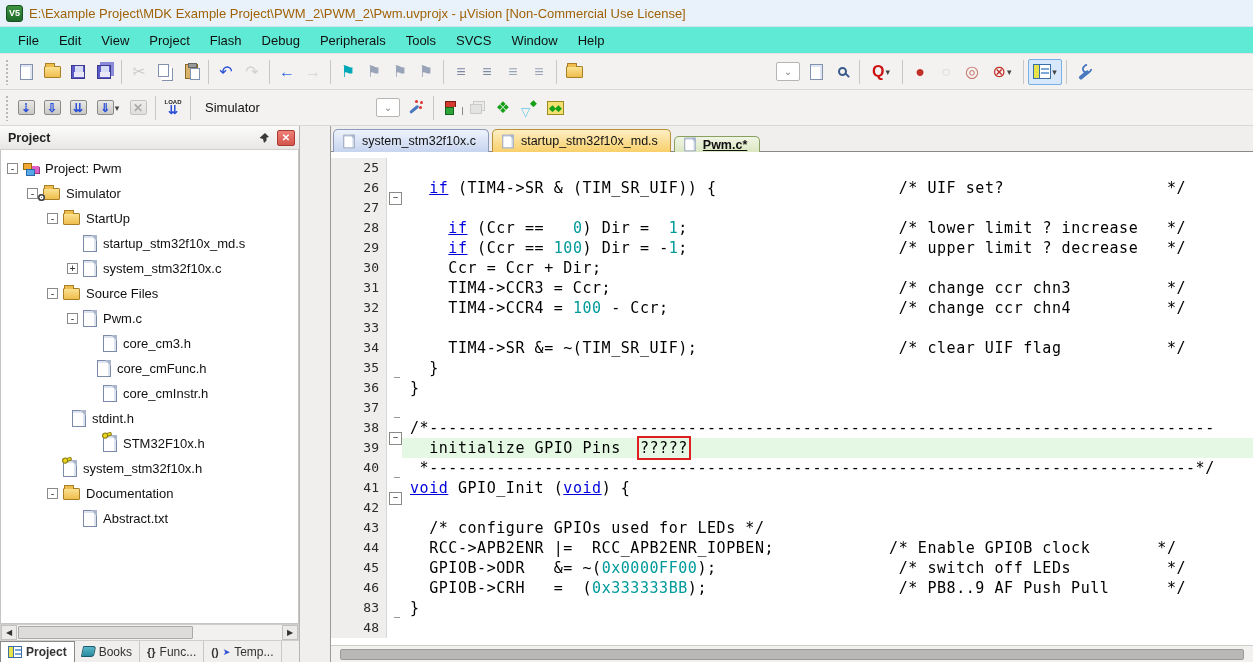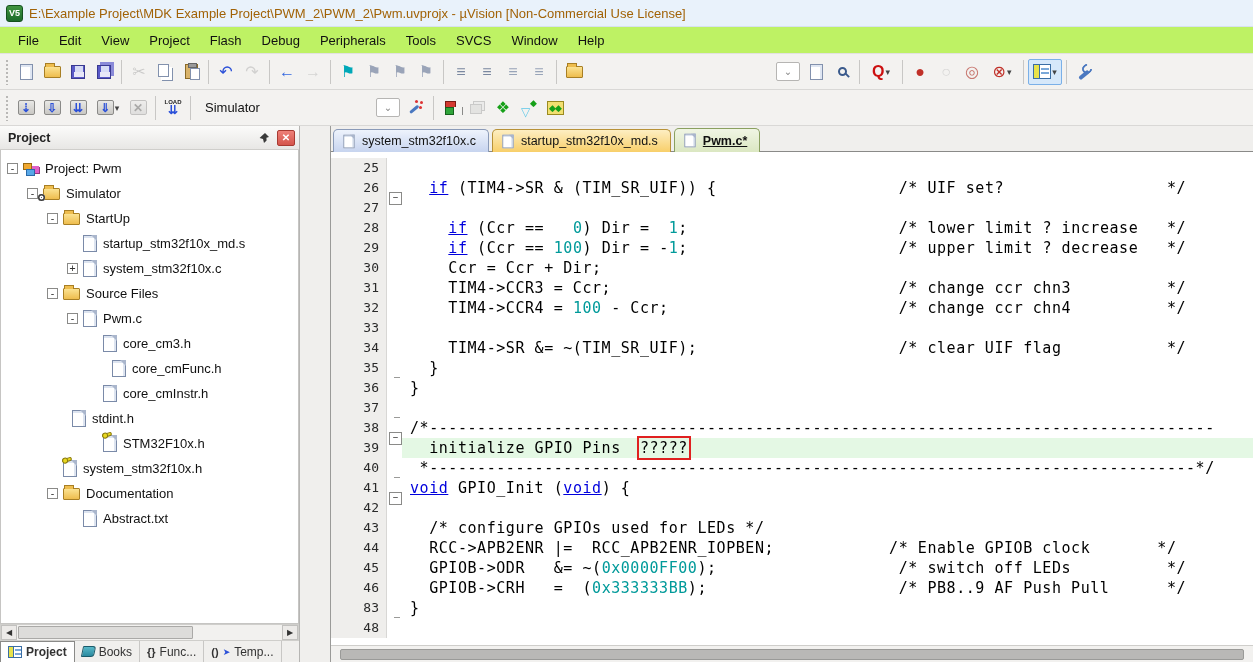--- a/index.html
+++ b/index.html
@@ -9,21 +9,21 @@
 
   
   #titlebar { height:27px; background:#e9f2fb; display:flex; align-items:center;
               padding-left:6px; border-bottom:1px solid #d8e2ee; }
   #logo { width:17px; height:17px; background:linear-gradient(#3f9440,#1d6b2a);
           border:1px solid #14511e; border-radius:3px; color:#fff; font-size:9px;
           font-weight:bold; display:flex; align-items:center; justify-content:center; margin-right:6px;}
   #title-text { font-size:13px; color:#a16207; }
 
   
-  #menubar { height:27px; background:#bef264; display:flex; align-items:center; padding-left:8px;
+  #menubar { height:27px; background:#5eead4; display:flex; align-items:center; padding-left:8px;
              border-bottom:1px solid #e3e2e0; }
   .menu-item { font-size:13px; color:#111; padding:4px 10px; cursor:default; }
 
   
   .toolbar { height:36px; background:#f3f2f0; display:flex; align-items:center;
              border-bottom:1px solid #d9d8d6; padding-left:2px; }
   .grip { width:5px; height:26px; margin:0 3px;
           background-image:radial-gradient(#b9b8b6 1px, transparent 1.2px);
           background-size:4px 4px; }
   .tbtn { width:26px; height:26px; border:1px solid transparent; border-radius:2px;
@@ -149,21 +149,21 @@
   
   #editor { flex:1; display:flex; flex-direction:column; border-left:1px solid #9a9a98; background:#fff; min-width:0; }
   #tabstrip { height:26px; background:#f0efed; display:flex; align-items:flex-end; padding-left:2px;
               border-bottom:1px solid #8a8a88; }
   .etab { height:23px; display:flex; align-items:center; gap:6px; padding:0 12px 0 8px;
           border:1px solid #8a9ab8; border-bottom:none; border-radius:5px 5px 0 0; margin-right:3px;
           font-size:12.5px; color:#111; position:relative; top:1px; }
   .etab .i-tdoc { transform:scale(.8); }
   .etab.t-blue  { background:linear-gradient(#eef3fc,#c7d4ef); }
   .etab.t-yellow{ background:linear-gradient(#fdeec2,#f8cf6a); border-color:#b89238; }
-  .etab.t-green { background:linear-gradient(#f0f5e4,#dbe7c2); border-color:#8aa060; height:24px; }
+  .etab.t-green { background:linear-gradient(#f0f5e4,#dbe7c2); border-color:#8aa060; height:16px; }
   .etab.t-green .lbl { font-weight:bold; text-decoration:underline; }
 
   #code-wrap { flex:1; overflow:hidden; background:#fff; position:relative; padding-top:6px; }
   .cline { height:20px; display:flex; align-items:center; }
   .lno { width:56px; background:#efeeec; color:#2a2a2a; text-align:right; padding-right:7px;
          font:13px/20px "DejaVu Sans Mono", monospace; flex:none; border-right:1px solid #d8d7d5; }
   .fold { width:15px; flex:none; position:relative; background:#fbfbfa; border-right:1px solid #c8c7c5; }
   .fold.v::before, .fold.end::before { content:""; position:absolute; left:7px; top:0; bottom:0; width:1px; background:#9a9a98; }
   .fold.end::before { bottom:10px; }
   .fold.end::after { content:""; position:absolute; left:7px; top:9px; width:6px; height:1px; background:#9a9a98; }
@@ -430,21 +430,21 @@
             </span>
             <span>Pwm.c</span>
           </div>
           <div class="trow" style="padding-left: 86px;">
             <span class="exp none">+</span>
             <span class="ticon">
               <div class="i-tdoc"></div>
             </span>
             <span>core_cm3.h</span>
           </div>
-          <div class="trow" style="padding-left: 95px;">
+          <div class="trow" style="padding-left: 72px; margin-left: 8px;">
             <span class="exp none">+</span>
             <span class="ticon">
               <div class="i-tdoc"></div>
             </span>
             <span>core_cmFunc.h</span>
           </div>
           <div class="trow" style="padding-left: 86px;">
             <span class="exp none">+</span>
             <span class="ticon">
               <div class="i-tdoc"></div>

